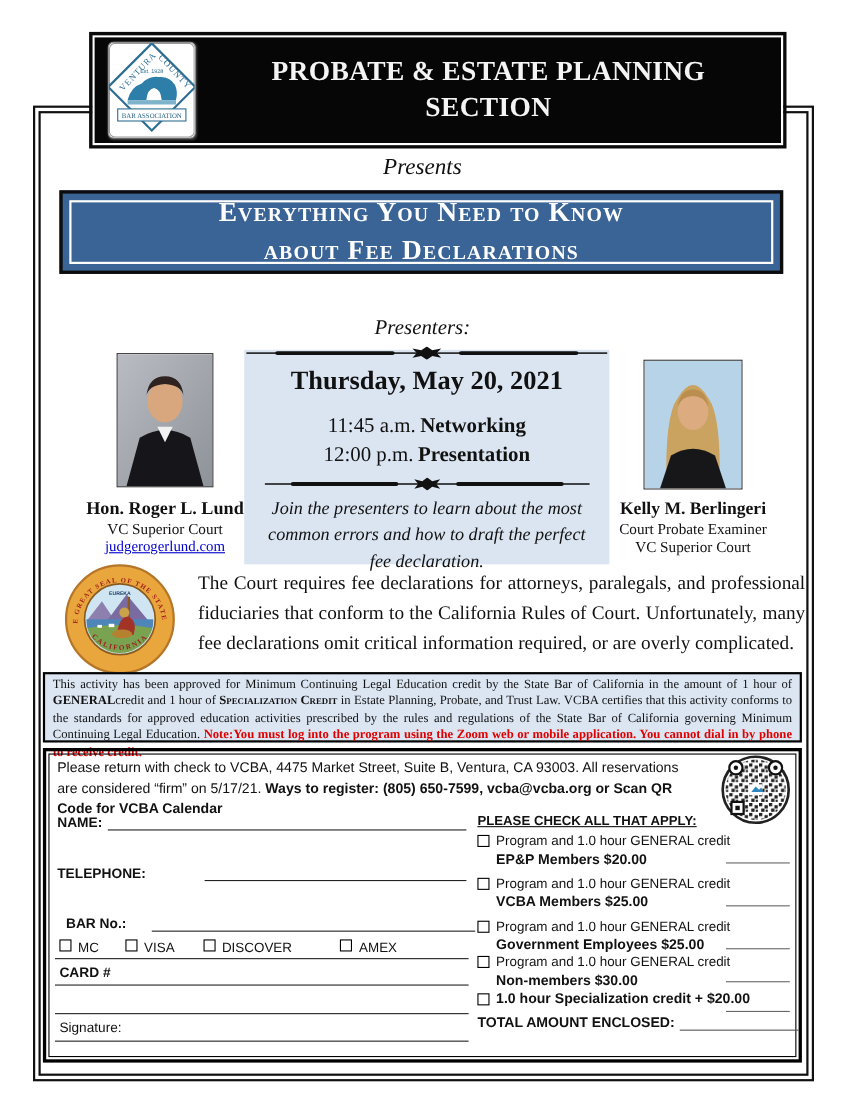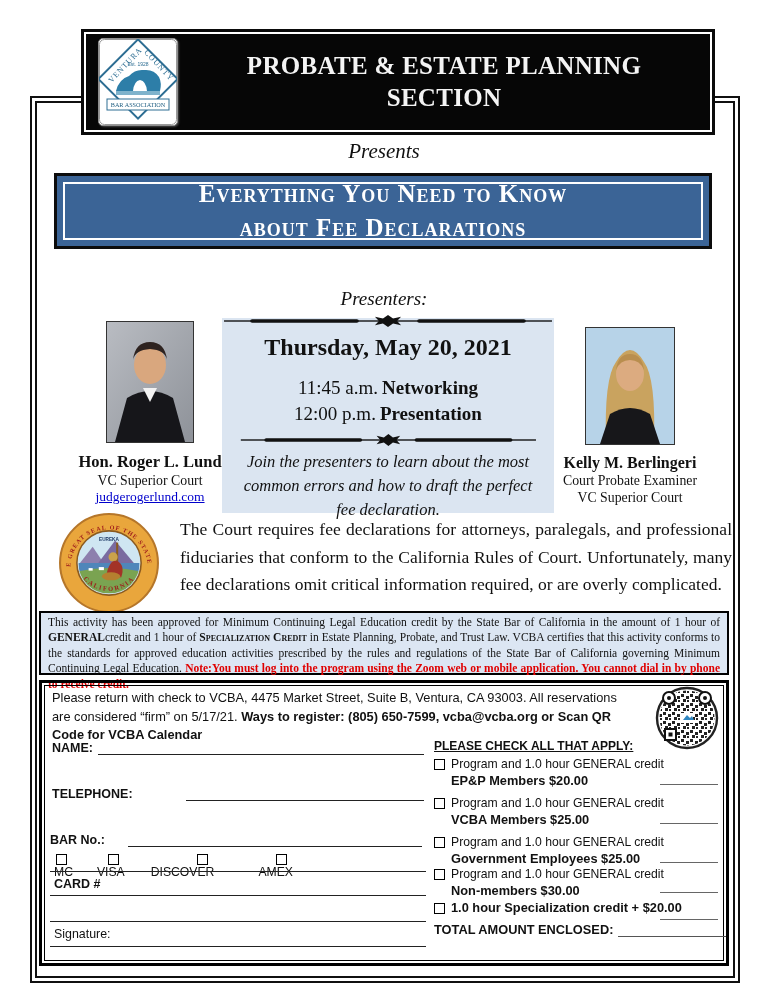--- a/index.html
+++ b/index.html
@@ -58,21 +58,21 @@
   .form-in{position:absolute;inset:2px;border:1px solid #000;pointer-events:none;}
   .instr{left:10px;top:6px;width:586px;font-size:12.8px;line-height:1.45;}
   .qr{right:6px;top:2px;}
   .lbl{font-weight:bold;font-size:12.5px;white-space:nowrap;}
   .frow{display:flex;align-items:flex-end;}
   .fill{flex:1;border-bottom:1.4px solid #222;height:14px;margin-left:5px;cursor:text;}
   .hline{border-top:1.3px solid #222;height:0;}
   .cb{display:inline-block;width:9px;height:9px;border:1.6px solid #000;margin-right:6px;
     vertical-align:-1px;background:#fff;cursor:pointer;flex:0 0 auto;}
   .cardtypes{display:flex;align-items:center;font-size:12.2px;}
-  .cardtypes .ct{display:flex;align-items:flex-end;font-weight:normal;flex-direction:column;}
+  .cardtypes .ct{display:flex;align-items:flex-start;font-weight:normal;}
   .apply-h{font-weight:bold;font-size:12px;text-decoration:underline;}
   .opt{display:flex;align-items:flex-start;width:252px;}
   .opt .cb{margin-top:2px;}
   .opt-l1{font-size:12.2px;line-height:1.25;}
   .opt-l2{font-size:12.8px;font-weight:bold;line-height:1.3;margin-top:1px;}
   .blank{width:58px;border-bottom:1.2px solid #666;height:10px;cursor:text;}
   .total-row{display:flex;align-items:flex-end;width:292px;}
 </style>
 </head>
 <body>
@@ -232,21 +232,21 @@
   </svg>
 
   <div class="abs frow" style="left:10px;top:57px;width:372px;">
     <span class="lbl">NAME:</span>
     <span class="fill"></span>
   </div>
   <div class="abs frow" style="left:10px;top:103px;width:372px;gap:48px;">
     <span class="lbl">TELEPHONE:</span>
     <span class="fill"></span>
   </div>
-  <div class="abs frow" style="left:8px;top:149px;width:372px;gap:18px;">
+  <div class="abs frow" style="left:18px;top:149px;width:372px;gap:18px;">
     <span class="lbl">BAR No.:</span>
     <span class="fill"></span>
   </div>
 
   <div class="abs cardtypes" style="left:12px;top:171px;width:372px;">
     <span class="ct" style="margin-right:24px;">
         <span class="cb"></span>
         <span>MC</span>
       </span>
     <span class="ct" style="margin-right:26px;">

